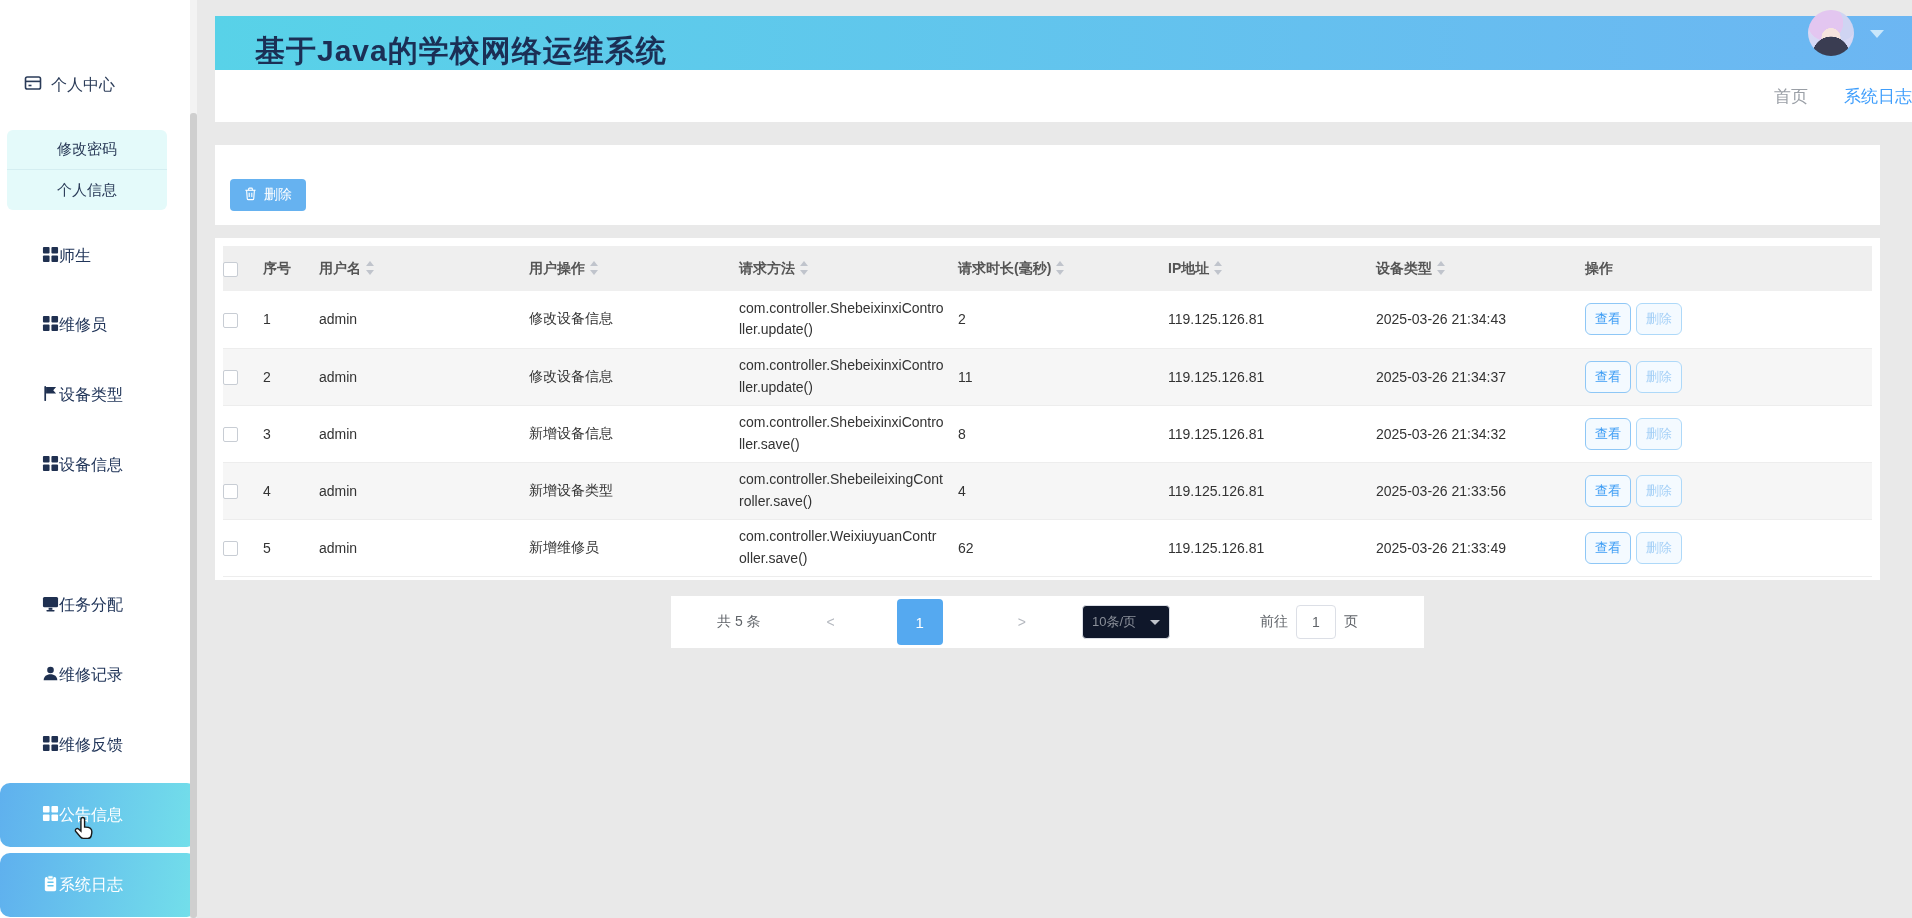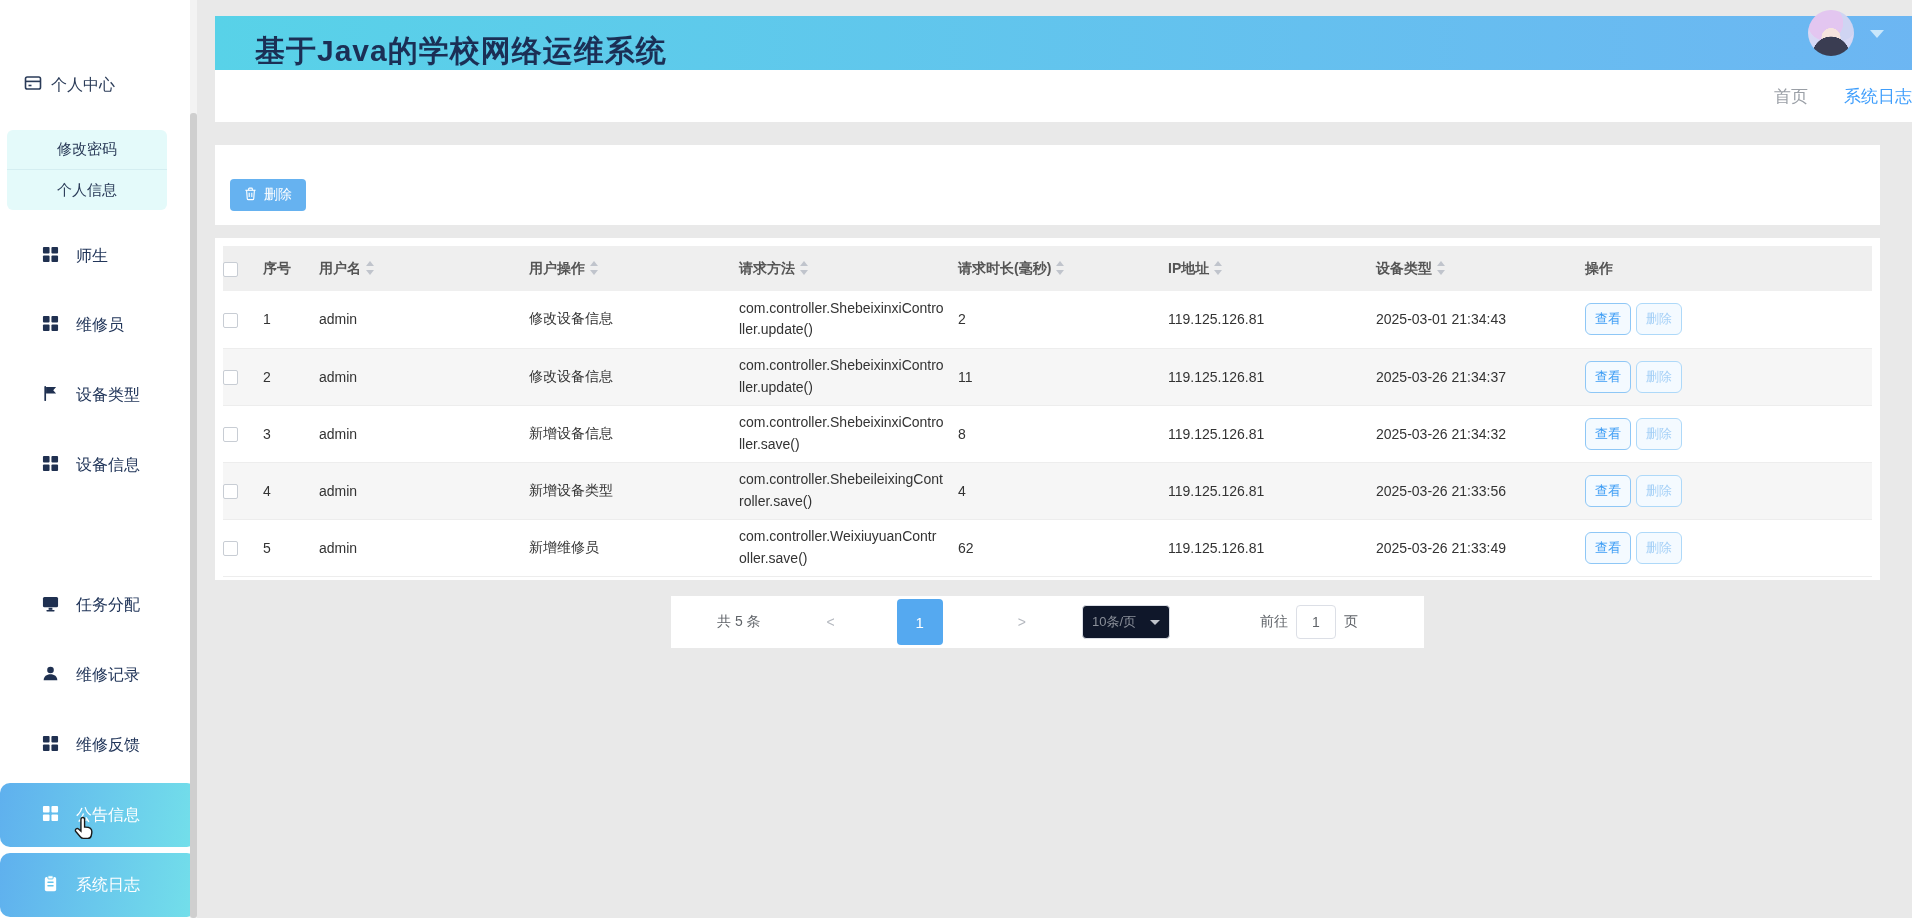--- a/index.html
+++ b/index.html
@@ -19,21 +19,21 @@
                   color:#2a3b58; font-size:16px; }
   .group-header svg { flex:0 0 auto; }
 
   .submenu { position:absolute; top:130px; left:7px; width:160px; }
   .submenu-item { height:40px; background:#e4fafa; display:flex; align-items:center;
                   padding-left:50px; font-size:15px; color:#2a3b58; cursor:pointer; }
   .submenu-item.first { border-radius:6px 6px 0 0; border-bottom:1px solid #d4eef1; }
   .submenu-item.last  { border-radius:0 0 6px 6px; }
 
   .nav-item { position:absolute; left:0; width:197px; height:64px; display:flex; align-items:center;
-              padding-left:42px; gap:17px; font-size:16px; color:#22365a; cursor:pointer; }
+              padding-left:42px; font-size:16px; color:#22365a; cursor:pointer; }
   .nav-item svg { flex:0 0 auto; }
   .nav-item.active { background:linear-gradient(100deg,#5fb0ee,#73e0ea); color:#fff; border-radius:10px; }
 
   .mouse-cursor { position:absolute; left:72px; top:816px; z-index:60; }
 
   
   .header { position:absolute; left:215px; top:16px; width:1759px; height:70px;
             background:linear-gradient(to right,#58d2e8,#6db5f3); display:flex; align-items:center; }
   .header-title { margin-left:40px; font-size:30px; font-weight:bold; color:#1b2f55; letter-spacing:1px; }
   .avatar { position:absolute; right:58px; top:10px; width:46px; height:46px; border-radius:50%;
@@ -290,21 +290,21 @@
     </thead>
     <tbody>
       <tr>
         <td><span class="checkbox"></span></td>
         <td>1</td>
         <td>admin</td>
         <td>修改设备信息</td>
         <td class="method-cell">com.controller.ShebeixinxiController.update()</td>
         <td>2</td>
         <td>119.125.126.81</td>
-        <td>2025-03-01 21:34:43</td>
+        <td>2025-03-26 21:34:43</td>
         <td><span class="row-btn btn-view">查看</span><span class="row-btn btn-del">删除</span></td>
       </tr>
       <tr class="striped">
         <td><span class="checkbox"></span></td>
         <td>2</td>
         <td>admin</td>
         <td>修改设备信息</td>
         <td class="method-cell">com.controller.ShebeixinxiController.update()</td>
         <td>11</td>
         <td>119.125.126.81</td>

